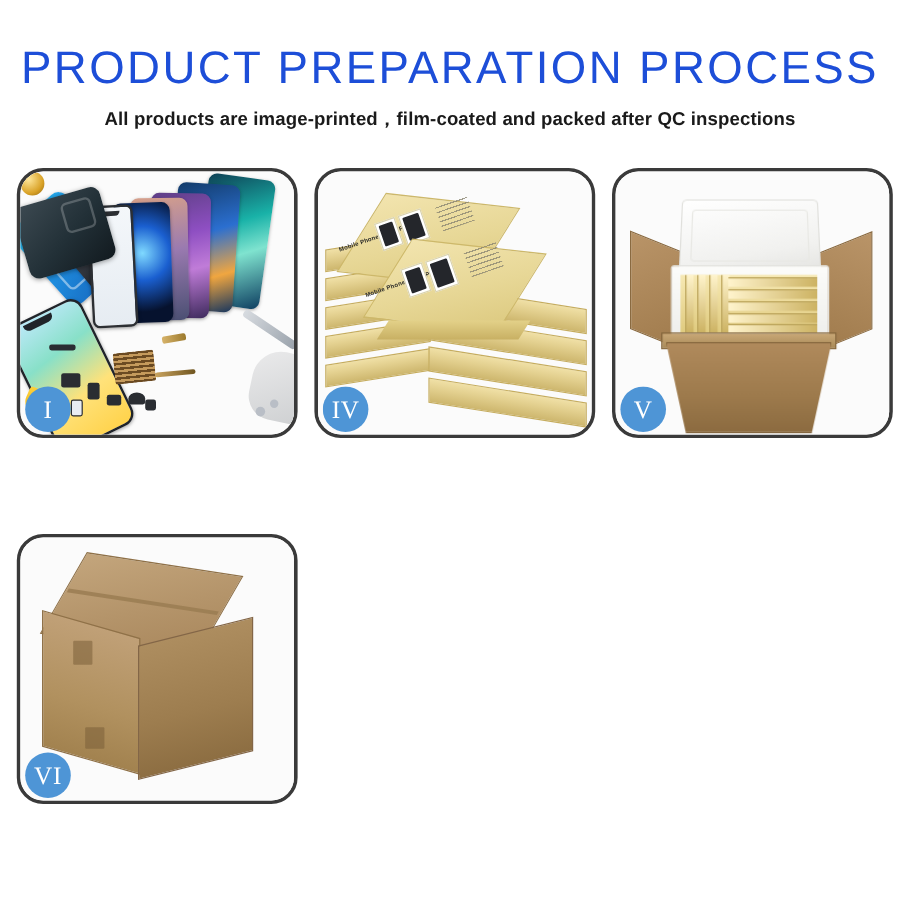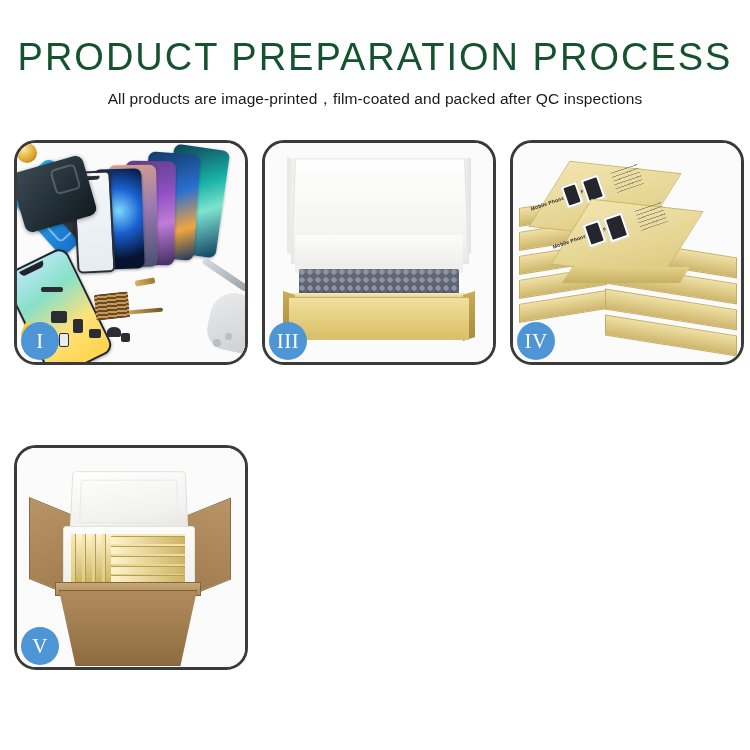--- a/index.html
+++ b/index.html
@@ -20,29 +20,29 @@
   .header {
     width: 750px;
     padding-top: 38px;
     text-align: center;
   }
   .page-title {
     font-family: "Liberation Sans", sans-serif;
     font-size: 38px;
     font-weight: 400;
     letter-spacing: 2.0px;
-    color: #14532d;
+    color: #1d4ed8;
     line-height: 1.05;
     margin: 0;
     white-space: nowrap;
   }
   .page-subtitle {
     font-family: "Liberation Sans", sans-serif;
     font-size: 15.5px;
-    font-weight: 400;
+    font-weight: 700;
     letter-spacing: 0.1px;
     color: #1a1a1a;
     margin: 11px 0 0 0;
     white-space: nowrap;
   }
 
   
   .grid {
     position: absolute;
     left: 14px;
@@ -400,36 +400,20 @@
         <div class="p1-tweezer"></div>
         <div class="p1-hand"></div>
         <div class="chip" style="left:196px;top:196px;width:8px;height:8px;border-radius:50%;background:#b9bec6;"></div>
         <div class="chip" style="left:208px;top:190px;width:7px;height:7px;border-radius:50%;background:#b9bec6;"></div>
       </div>
     </div>
     <div class="badge">I</div>
   </div>
 
 
-  <div class="panel">
-    <div class="panel-clip">
-      <div class="scene">
-        <div class="p3-lidL"></div>
-        <div class="p3-lidR"></div>
-        <div class="p3-lid"></div>
-        <div class="p3-foam"></div>
-        <div class="p3-fill"></div>
-        <div class="p3-edge"></div>
-        <div class="p3-sideL"></div>
-        <div class="p3-sideR"></div>
-        <div class="p3-front"></div>
-      </div>
-    </div>
-    <div class="badge">III</div>
-  </div>
 
   <div class="panel">
     <div class="panel-clip">
       <div class="scene">
 
         <div class="slab skew" style="left:6px;top:58px;width:86px;height:17px;"></div>
         <div class="slab skew" style="left:6px;top:82px;width:86px;height:17px;"></div>
         <div class="slab skew" style="left:6px;top:106px;width:86px;height:17px;"></div>
         <div class="slab skew" style="left:6px;top:130px;width:86px;height:17px;"></div>
         <div class="slab skew" style="left:6px;top:154px;width:86px;height:17px;"></div>
@@ -483,14 +467,27 @@
           <div class="bar h" style="top:32px;"></div>
           <div class="bar h" style="top:41px;"></div>
         </div>
         <div class="p5-lip"></div>
         <div class="p5-front"></div>
       </div>
     </div>
     <div class="badge">V</div>
   </div>
 
+  <div class="panel">
+    <div class="panel-clip">
+      <div class="scene">
+        <div class="p6-top"></div>
+        <div class="p6-topseam"></div>
+        <div class="p6-left"></div>
+        <div class="p6-right"></div>
+        <div class="p6-tape" style="left:44px;top:86px;width:16px;height:20px;"></div>
+        <div class="p6-tape" style="left:54px;top:158px;width:16px;height:18px;"></div>
+      </div>
+    </div>
+    <div class="badge">VI</div>
+  </div>
 
 </div>
 
 </body></html>

